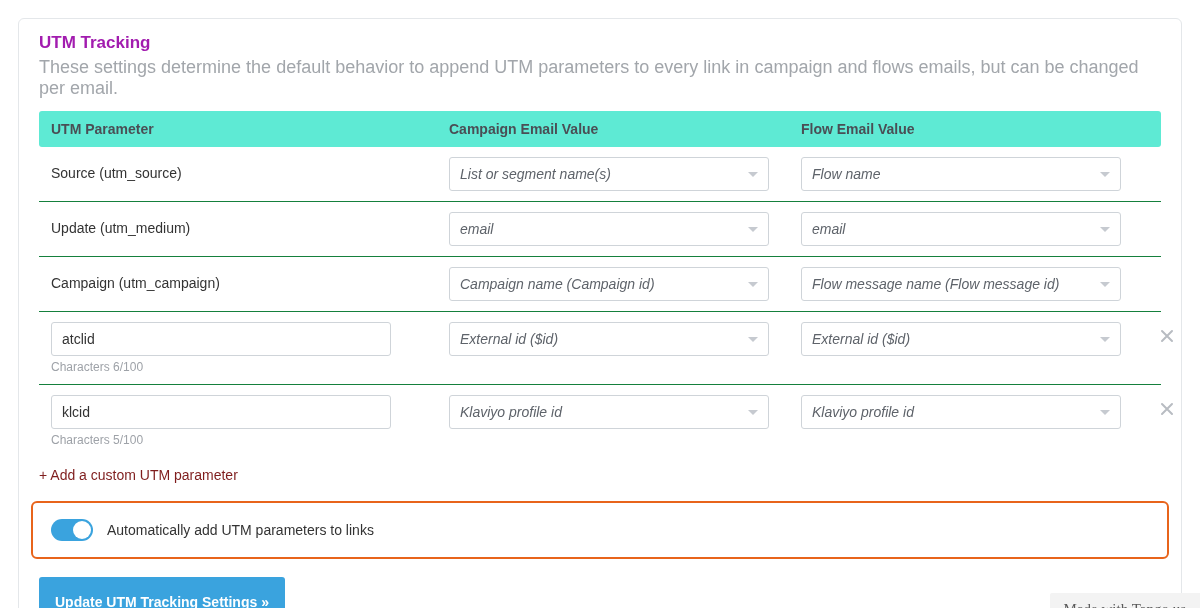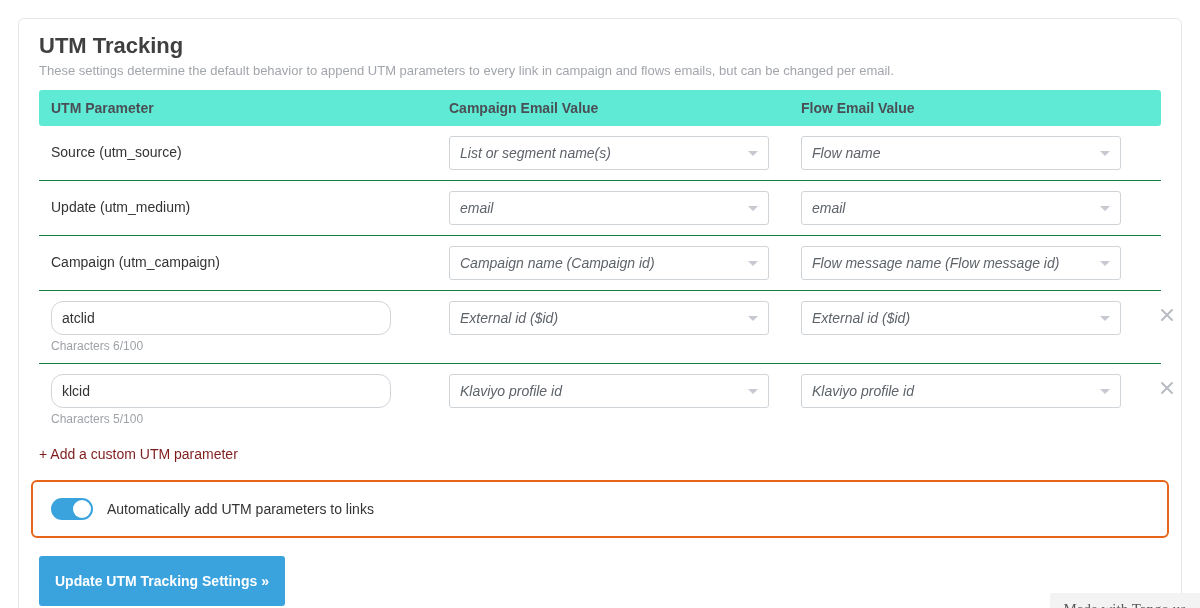--- a/index.html
+++ b/index.html
@@ -11,27 +11,27 @@
   }
   .card {
     margin: 18px;
     border: 1px solid #e4e7ea;
     border-radius: 6px;
     padding: 14px 20px 20px 20px;
     position: relative;
     width: 1164px;
   }
   .title {
-    font-size: 22px;
+    font-size: 17px;
     font-weight: 600;
-    color: #404040;
+    color: #a21caf;
     margin-bottom: 4px;
   }
   .subtitle {
-    font-size: 13px;
+    font-size: 18px;
     color: #a2a6ab;
     margin-bottom: 12px;
   }
   .table-header {
     display: flex;
     background: #5eead4;
     border-radius: 3px;
     padding: 10px 12px;
     color: #4a4e55;
     font-weight: 600;
@@ -71,21 +71,21 @@
   }
   .select .caret {
     width: 0; height: 0;
     border-left: 5px solid transparent;
     border-right: 5px solid transparent;
     border-top: 5px solid #c6cad0;
   }
 
   .text-input {
     border: 1px solid #cfd4d9;
-    border-radius: 12px;
+    border-radius: 3px;
     height: 34px;
     width: 340px;
     padding: 4px 10px;
     color: #333;
     font-size: 14px;
     font-family: inherit;
   }
   .char-count {
     font-size: 12px;
     color: #9ea2a8;

